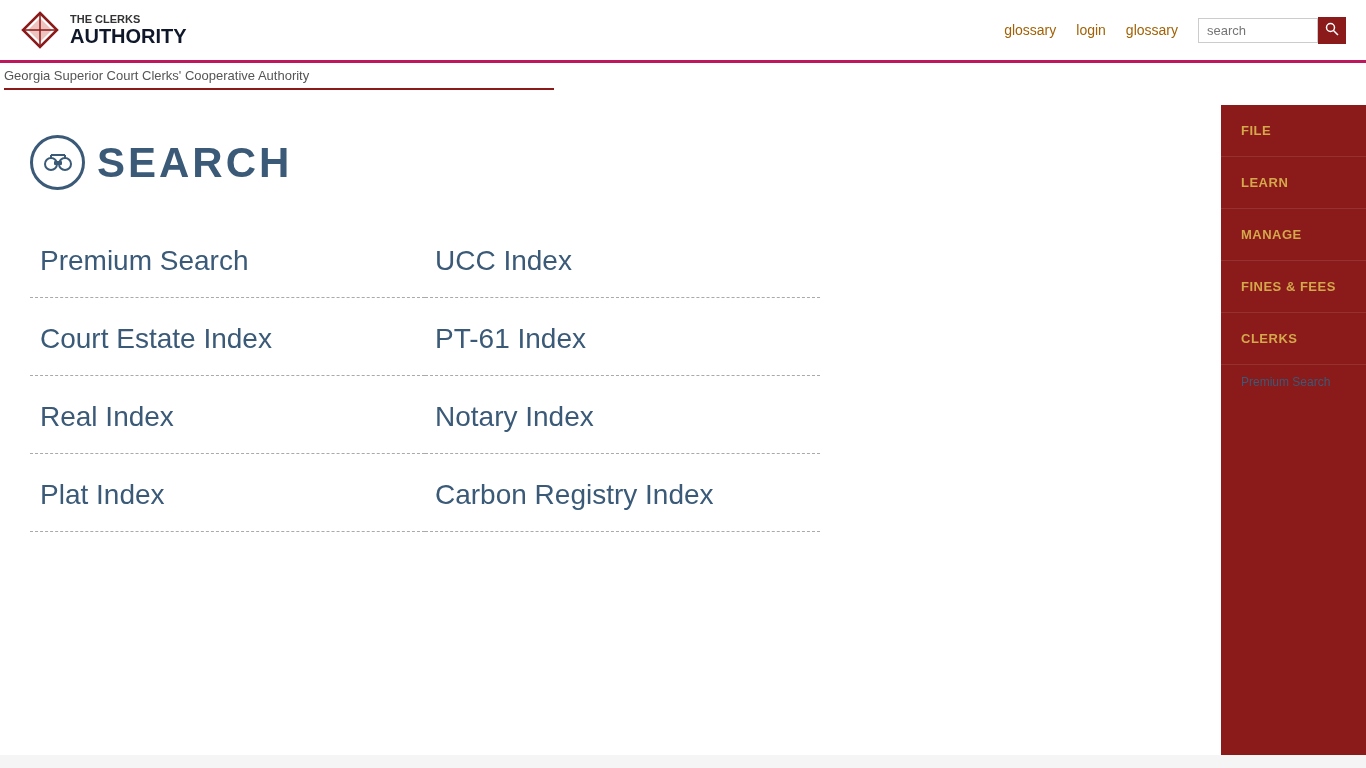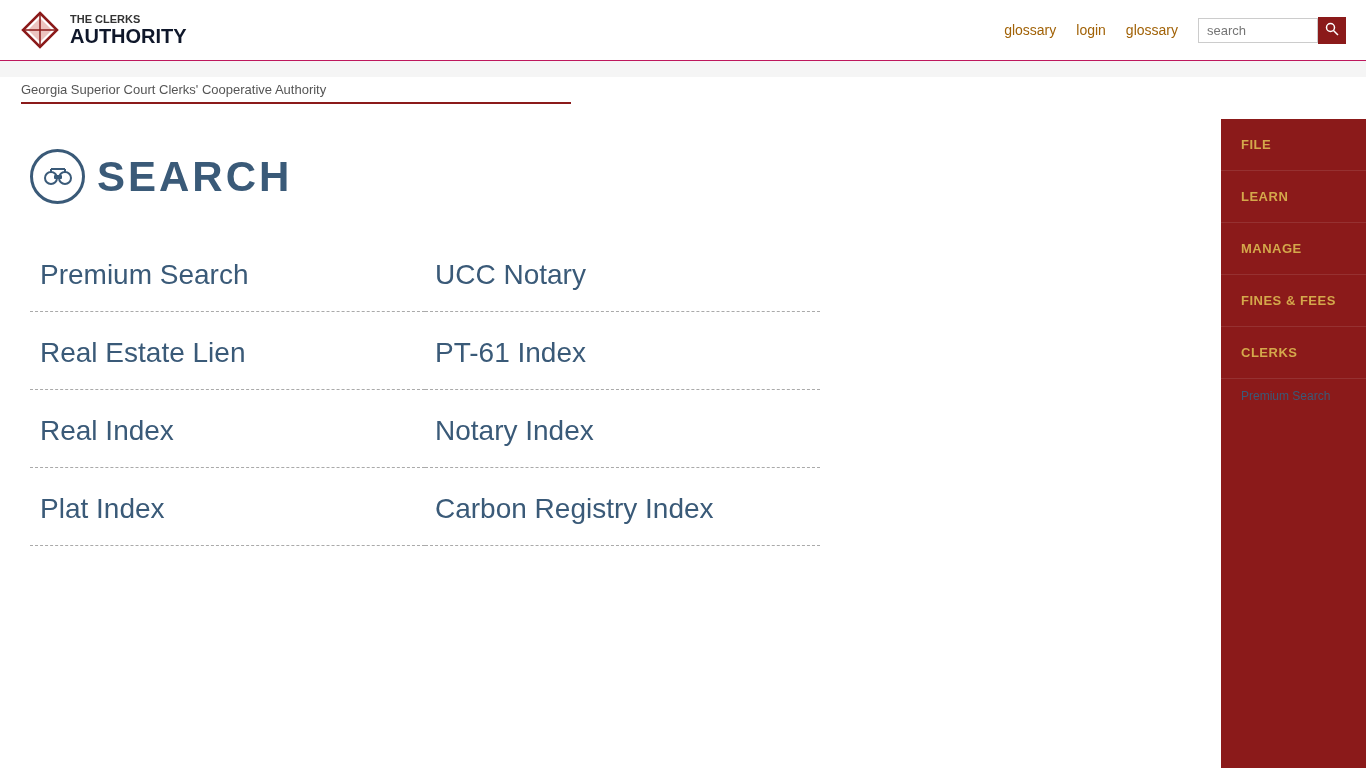--- a/index.html
+++ b/index.html
@@ -10,21 +10,21 @@
       width: 1366px;
     }
 
     
     .header {
       background: #fff;
       padding: 10px 20px;
       display: flex;
       align-items: center;
       justify-content: space-between;
-      border-bottom: 1px solid #be185d;
+      border-bottom: 3px solid #be185d;
     }
     .logo-area {
       display: flex;
       align-items: center;
       gap: 10px;
     }
     .logo-diamond {
       width: 40px;
       height: 40px;
     }
@@ -54,22 +54,21 @@
       border: none;
       padding: 5px 7px;
       cursor: pointer;
       color: white;
       font-size: 13px;
     }
 
     
     .subheader {
       background: #fff;
-      padding: 5px 20px 15px 21px;
-      margin-top: 16px;
+      padding: 5px 20px 15px 4px;
     }
     .subheader-text {
       font-size: 13px;
       color: #555;
       margin-bottom: 5px;
     }
     .subheader-line {
       border: none;
       border-top: 2px solid #8b1a1a;
       width: 550px;
@@ -212,22 +211,22 @@
           <line x1="21" y1="5" x2="21" y2="2" stroke="#3a5a78" stroke-width="2"></line>
           <line x1="7" y1="2" x2="14" y2="2" stroke="#3a5a78" stroke-width="2"></line>
           <line x1="21" y1="2" x2="14" y2="2" stroke="#3a5a78" stroke-width="2"></line>
         </svg>
       </div>
       <h1 class="page-title">SEARCH</h1>
     </div>
 
     <div class="search-grid" id="search-grid">
     <div class="grid-item"><span class="grid-item-label">Premium Search</span></div>
-        <div class="grid-item"><span class="grid-item-label">UCC Notary</span></div>
-        <div class="grid-item"><span class="grid-item-label">Real Estate Lien</span></div>
+        <div class="grid-item"><span class="grid-item-label">UCC Index</span></div>
+        <div class="grid-item"><span class="grid-item-label">Court Estate Index</span></div>
         <div class="grid-item"><span class="grid-item-label">PT-61 Index</span></div>
         <div class="grid-item"><span class="grid-item-label">Real Index</span></div>
         <div class="grid-item"><span class="grid-item-label">Notary Index</span></div>
         <div class="grid-item"><span class="grid-item-label">Plat Index</span></div>
         <div class="grid-item"><span class="grid-item-label">Carbon Registry Index</span></div>
       </div>
 
   </div>
 
   <div class="sidebar" id="sidebar">

